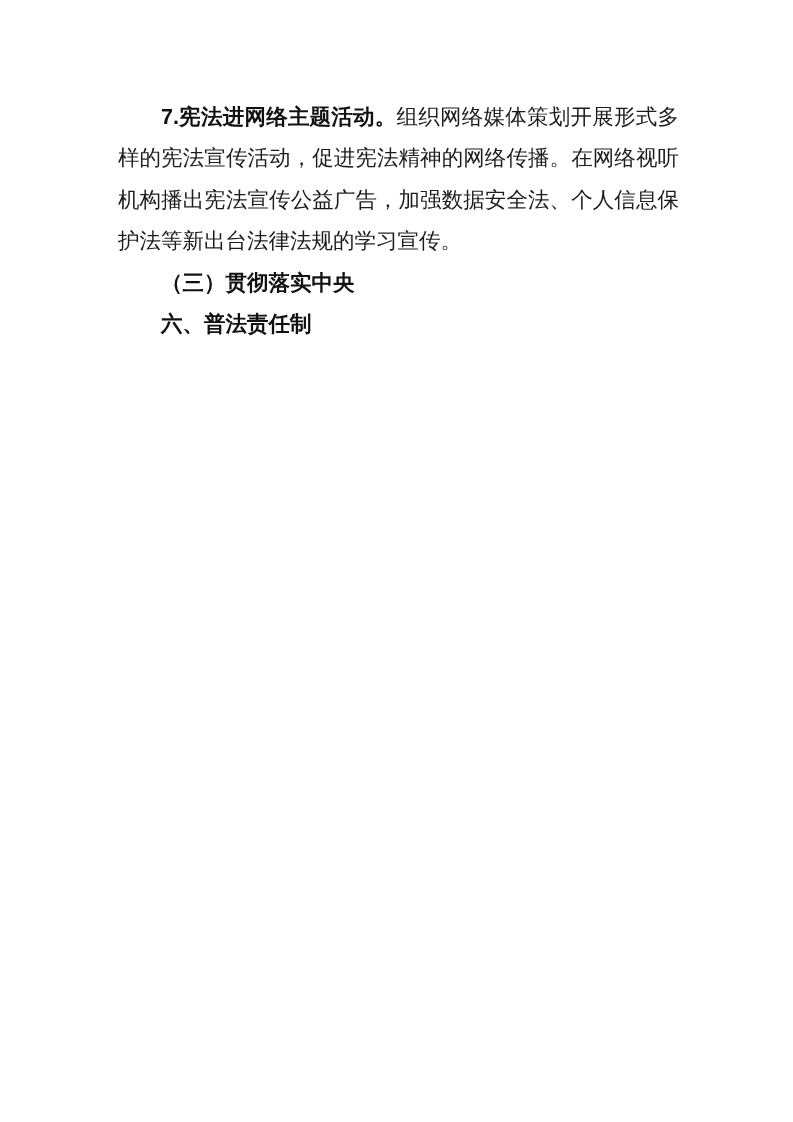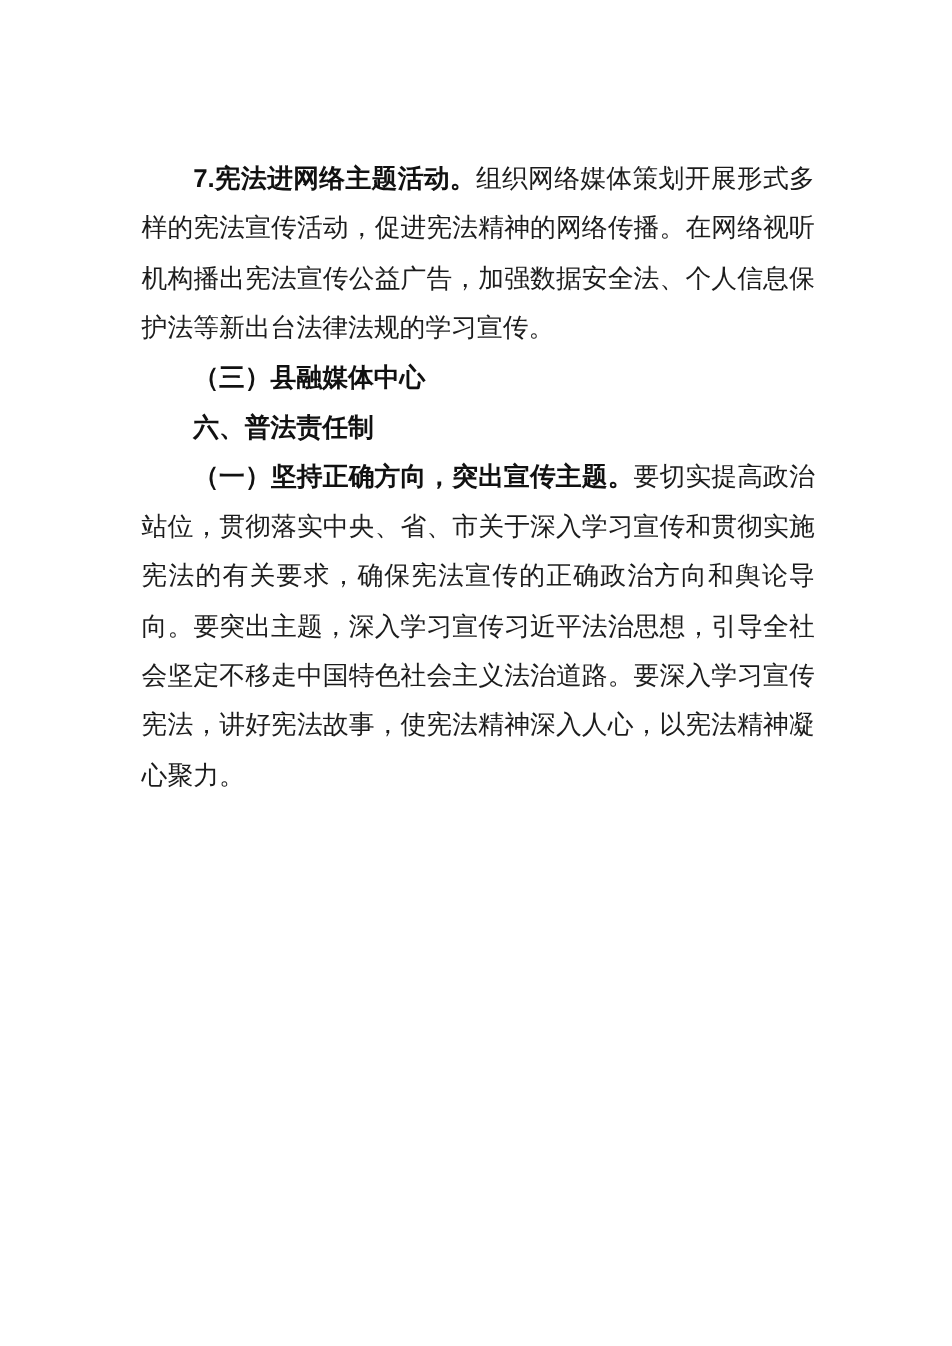--- a/index.html
+++ b/index.html
@@ -47,19 +47,18 @@
     color: #111111;
   }
   .seg-regular {
     font-weight: normal;
   }
 </style>
 </head>
 <body>
 
 <div class="page" style="background: rgb(255, 255, 255);">
-  <div class="text-block" id="doc-body" style="color: rgb(28, 28, 28); margin-top: 32px;">
+  <div class="text-block" id="doc-body" style="color: rgb(28, 28, 28);">
       <p><span class="seg-bold-hei">7.宪法进网络主题活动。</span><span class="seg-regular">组织网络媒体策划开展形式多样的宪法宣传活动，促进宪法精神的网络传播。在网络视听机构播出宪法宣传公益广告，加强数据安全法、个人信息保护法等新出台法律法规的学习宣传。</span></p>
-      <p><span class="seg-bold-hei">（三）县融媒体中心</span></p>
+      <p><span class="seg-bold-hei">（三）贯彻落实中央</span></p>
       <p><span class="seg-bold-hei">六、普法责任制</span></p>
-      <p><span class="seg-bold-serif">（一）坚持正确方向，突出宣传主题。</span><span class="seg-regular">要切实提高政治站位，贯彻落实中央、省、市关于深入学习宣传和贯彻实施宪法的有关要求，确保宪法宣传的正确政治方向和舆论导向。要突出主题，深入学习宣传习近平法治思想，引导全社会坚定不移走中国特色社会主义法治道路。要深入学习宣传宪法，讲好宪法故事，使宪法精神深入人心，以宪法精神凝心聚力。</span></p>
     </div>
 </div>
 
 </body></html>

